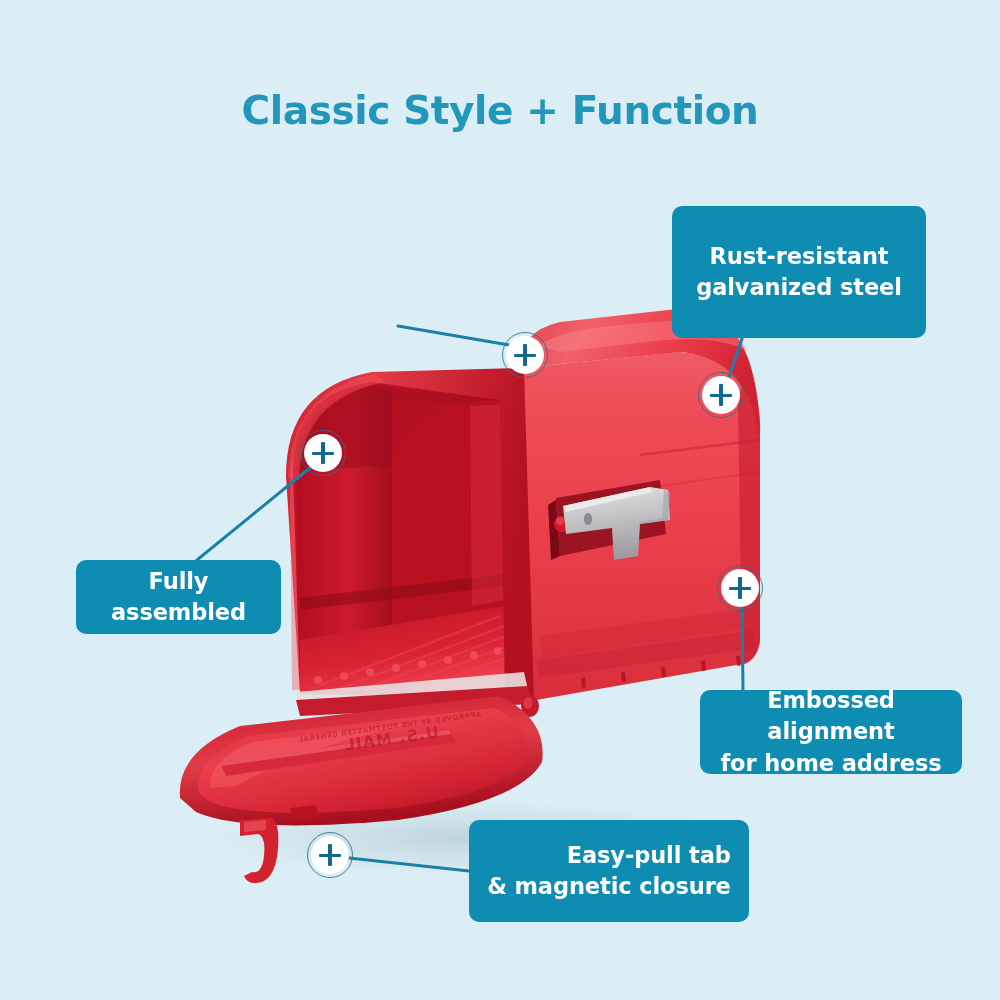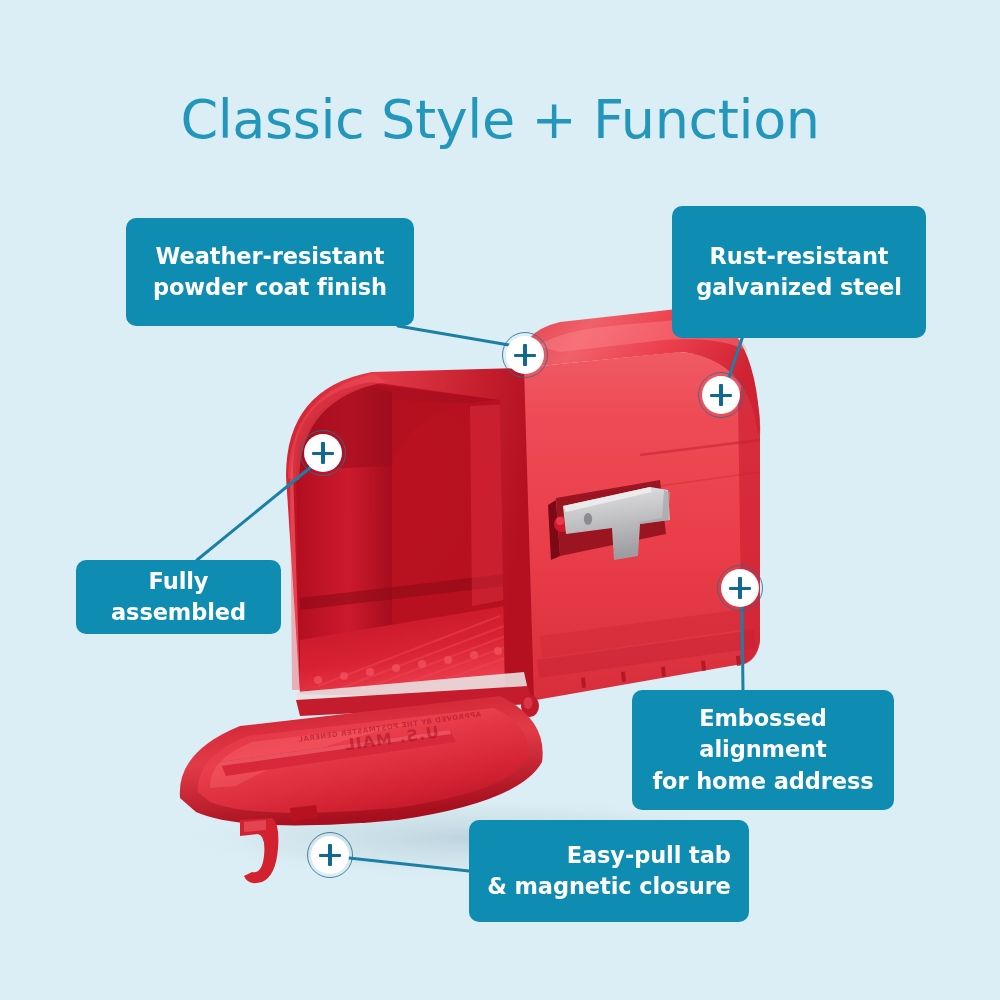--- a/index.html
+++ b/index.html
@@ -17,22 +17,22 @@
     font-family: "Liberation Sans", sans-serif;
   }
 
   
   #page-title {
     position: absolute;
     left: 0;
     top: 88px;
     width: 1000px;
     text-align: center;
-    font-size: 54px;
-    font-weight: 400;
+    font-size: 39px;
+    font-weight: 700;
     letter-spacing: -0.4px;
     color: #2397bb;
     font-family: "DejaVu Sans", sans-serif;
   }
 
   
   .callout-box {
     position: absolute;
     background: #0e8cb2;
     border-radius: 10px;
@@ -372,35 +372,31 @@
     <div class="plus-v"></div>
   </div>
 
   <div class="marker" style="left:330px; top:855px;">
     <div class="ring"></div>
     <div class="disc"></div>
     <div class="plus-h"></div>
     <div class="plus-v"></div>
   </div>
 
-  <div class="callout-box" style="left:126px; top:218px; width:288px; height:108px;">
-    <span>Weather-resistant
-powder coat finish</span>
-  </div>
 
   <div class="callout-box" style="left:672px; top:206px; width:254px; height:132px;">
     <span>Rust-resistant
 galvanized steel</span>
   </div>
 
   <div class="callout-box" style="left:76px; top:560px; width:205px; height:74px;">
     <span>Fully assembled</span>
   </div>
 
-  <div class="callout-box" style="left:632px; top:690px; width:262px; height:120px;">
+  <div class="callout-box" style="left:700px; top:690px; width:262px; height:84px;">
     <span>Embossed alignment
 for home address</span>
   </div>
 
   <div class="callout-box" style="left:469px; top:820px; width:280px; height:102px;text-align:right;">
     <span>Easy-pull tab
 &amp; magnetic closure</span>
   </div>
 
 </div>

